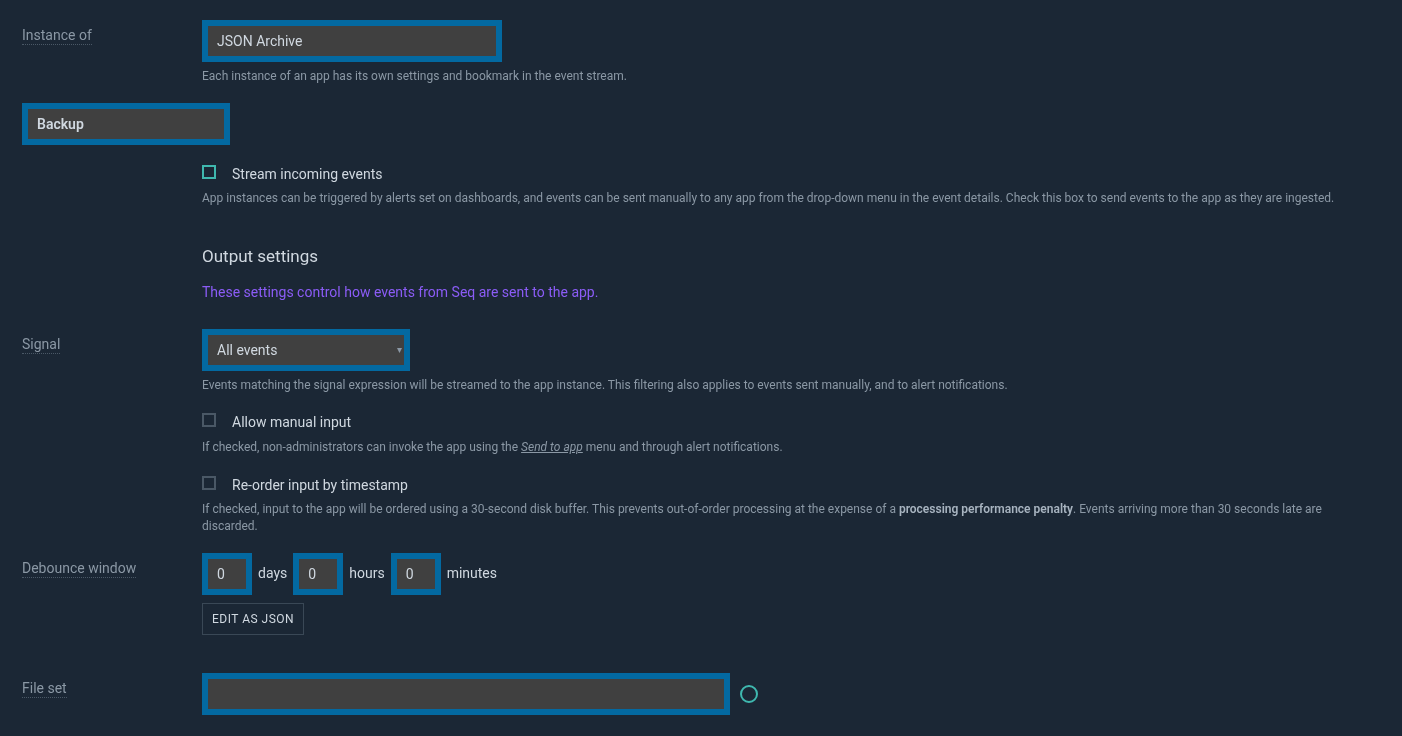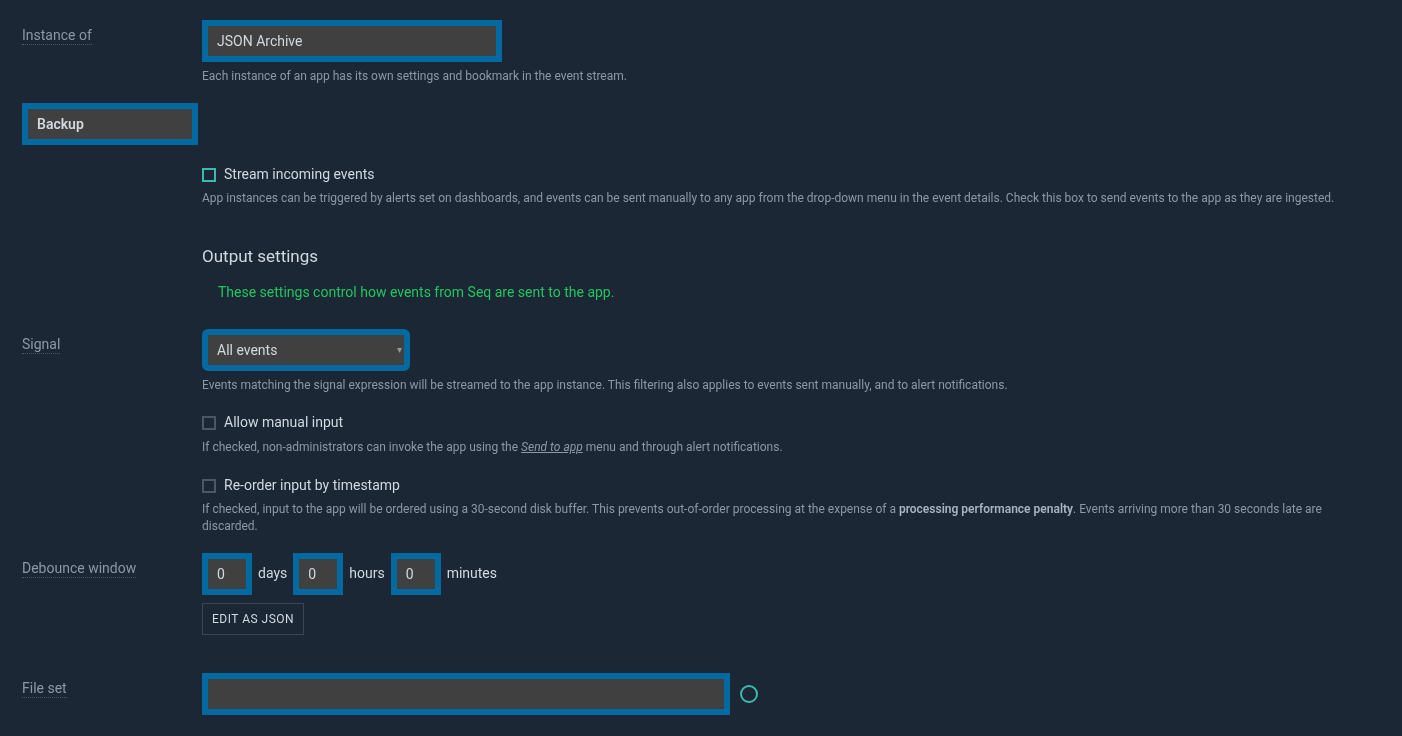--- a/index.html
+++ b/index.html
@@ -35,65 +35,63 @@
   input[type="text"], select, input.num {
     background: #404040;
     border: 6px solid #0369a1;
     color: #d0d8e0;
     padding: 7px 9px;
     font-size: 14px;
     font-family: inherit;
     outline: none;
   }
   input.wide { width: 300px; }
-  input.med { width: 176px; }
-  select { width: 208px; appearance: none; -webkit-appearance: none; padding-right: 24px; background-image: none; position: relative; border-radius: 6px; }
+  input.med { width: 208px; }
+  select { width: 208px; appearance: none; -webkit-appearance: none; padding-right: 24px; background-image: none; position: relative; }
   .select-wrap { position: relative; display: inline-block; }
   .select-wrap::after {
     content: "▾";
     position: absolute;
     right: 8px;
     top: 50%;
     transform: translateY(-50%);
     color: #8b98a5;
     pointer-events: none;
     font-size: 10px;
   }
   .help {
     color: #8b98a5;
     font-size: 12px;
     margin-top: 6px;
   }
   .help em { font-style: italic; text-decoration: underline; }
   .help strong, .bold { font-weight: 600; color: #a8b4c0; }
   .check-row {
     display: flex;
-    align-items: center;
-    gap: 8px;
+    gap: 16px;
     margin-top: 2px;
   }
   .checkbox {
     width: 14px;
     height: 14px;
     border: 2px solid #3fb8af;
     background: transparent;
     flex-shrink: 0;
   }
   .checkbox.unchecked { border-color: #4a5866; }
   .check-label { color: #d0d8e0; }
   .section-title {
     font-size: 17px;
     color: #d0d8e0;
     margin-top: 30px;
     margin-bottom: 14px;
   }
   .section-desc {
-    color: #22c55e;
+    color: #8b5cf6;
     margin-bottom: 18px;
-    margin-left: 16px;
   }
   input.num { width: 50px; }
   .debounce { display: flex; align-items: center; gap: 6px; color: #d0d8e0; }
   .btn {
     background: transparent;
     border: 1px solid #3a4856;
     color: #d0d8e0;
     padding: 8px 9px;
     font-size: 12px;
     letter-spacing: 0.5px;

